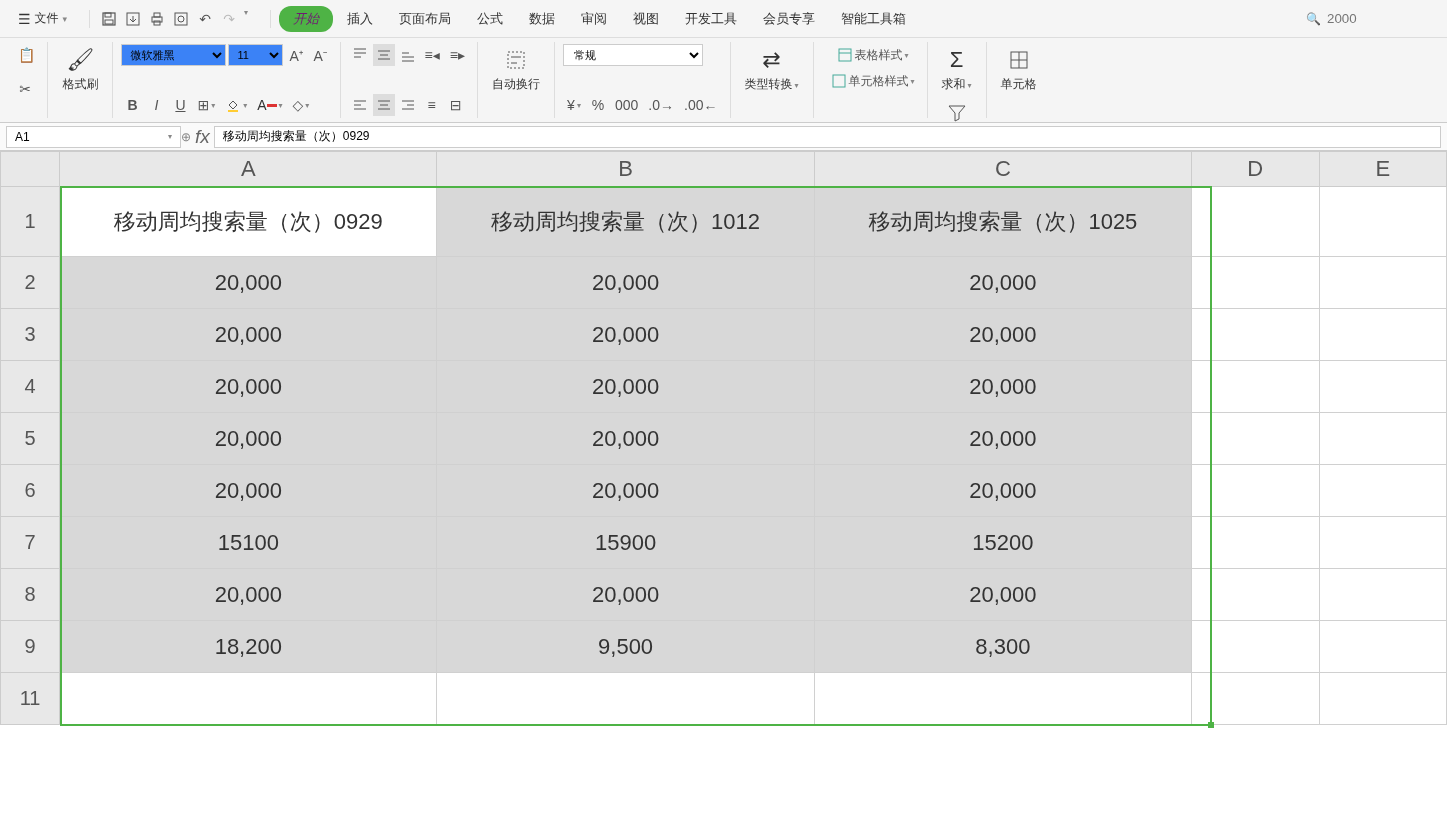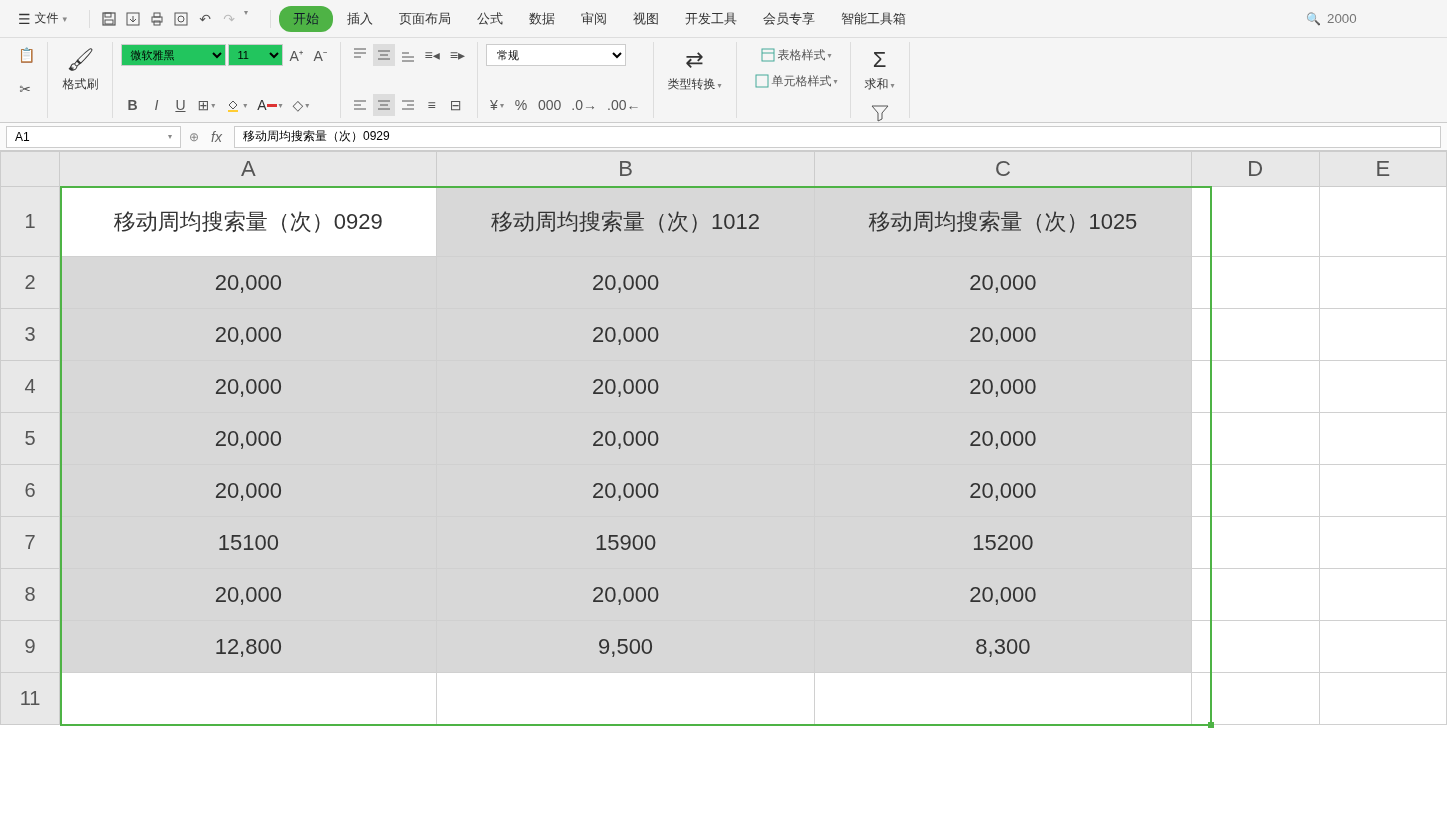--- a/index.html
+++ b/index.html
@@ -61,23 +61,24 @@
     }
     .tab-item {
       padding: 6px 12px;
       cursor: pointer;
       color: #333;
       font-size: 13px;
       border-radius: 4px;
     }
     .tab-item.active {
       background: #4eb345;
-      color: #0f172a;
+      color: #701a75;
       border-radius: 12px;
       padding: 4px 14px;
+      font-style: italic;
     }
     .search-box {
       margin-left: auto;
       display: flex;
       align-items: center;
       padding: 3px 10px;
       background: #f5f5f5;
       border-radius: 4px;
       color: #aaa;
       gap: 6px;
@@ -135,61 +136,60 @@
     .ribbon-btn-big svg, .ribbon-btn-big .big-icon {
       width: 24px;
       height: 24px;
     }
     .big-icon { font-size: 22px; display: flex; align-items: center; justify-content: center; }
     .font-select {
       border: 1px solid #ccc;
       padding: 2px 4px;
       font-size: 11px;
       height: 22px;
-      background: #22c55e;
+      background: #3b82f6;
     }
     .font-name { width: 105px; }
     .font-size { width: 55px; }
     .num-select {
       border: 1px solid #ccc;
       padding: 2px 6px;
       font-size: 11px;
       height: 22px;
       background: white;
       width: 140px;
     }
     
     
     .formula-bar {
       height: 28px;
       background: #fafafa;
       border-bottom: 1px solid #ccc;
       display: flex;
       align-items: center;
       padding: 0 6px;
-      gap: 8px;
     }
     .name-box {
       border: 1px solid #ccc;
       background: white;
       padding: 2px 8px;
       font-size: 12px;
       width: 175px;
       height: 22px;
       text-align: center;
       display: flex;
       align-items: center;
       justify-content: center;
       gap: 6px;
     }
     .name-box .arrow { margin-left: auto; font-size: 8px; color: #888; }
     .fx-icon {
       font-style: italic;
       color: #666;
-      font-size: 14px;
+      font-size: 19px;
       padding: 0 4px;
     }
     .formula-input {
       flex: 1;
       border: 1px solid #ccc;
       background: white;
       padding: 2px 8px;
       height: 22px;
       font-size: 12px;
       display: flex;
@@ -431,20 +431,29 @@
             <line x1="1" y1="3" x2="13" y2="3" stroke="#555"></line>
             <line x1="6" y1="7" x2="13" y2="7" stroke="#555"></line>
             <line x1="1" y1="11" x2="13" y2="11" stroke="#555"></line>
           </svg>
       </div>
       <div class="ribbon-btn">≡</div>
       <div class="ribbon-btn">⊟</div>
     </div>
   </div>
 
+  <div class="ribbon-group">
+    <div class="ribbon-btn-big">
+      <svg class="big-icon" viewBox="0 0 24 24">
+          <rect x="4" y="4" width="16" height="16" fill="none" stroke="#555" stroke-dasharray="2"></rect>
+          <path d="M7 9h10M7 15h6" stroke="#555"></path>
+        </svg>
+      <span>自动换行</span>
+    </div>
+  </div>
 
   <div class="ribbon-group">
     <div class="ribbon-row">
       <select class="num-select">
         <option>常规</option>
       </select>
     </div>
     <div class="ribbon-row">
       <div class="ribbon-btn">¥<span class="dropdown-arrow">▾</span></div>
       <div class="ribbon-btn">%</div>
@@ -498,20 +507,30 @@
           <path d="M16 5v14m-3-3l3 3 3-3" stroke="#555" fill="none"></path>
         </svg>
       <span><span>排序</span><span class="dropdown-arrow">▾</span></span>
     </div>
     <div class="ribbon-btn-big">
       <svg class="big-icon" viewBox="0 0 24 24">
           <rect x="5" y="5" width="14" height="14" fill="none" stroke="#555"></rect>
           <path d="M12 8v8m-3-3l3 3 3-3" stroke="#555" fill="none"></path>
         </svg>
       <span><span>填充</span><span class="dropdown-arrow">▾</span></span>
+    </div>
+  </div>
+  <div class="ribbon-group noborder">
+    <div class="ribbon-btn-big">
+      <svg class="big-icon" viewBox="0 0 24 24">
+          <rect x="4" y="4" width="16" height="16" fill="none" stroke="#555"></rect>
+          <line x1="4" y1="12" x2="20" y2="12" stroke="#555"></line>
+          <line x1="12" y1="4" x2="12" y2="20" stroke="#555"></line>
+        </svg>
+      <span>单元格</span>
     </div>
   </div>
 </div>
 
 <div class="formula-bar">
   <div class="name-box">
     <span>A1</span>
     <span class="arrow">▾</span>
   </div>
   <span style="color:#888">⊕</span>
@@ -591,21 +610,21 @@
     <tr>
           <th class="row-header">8</th>
           <td class="cell selected">20,000</td>
           <td class="cell selected">20,000</td>
           <td class="cell selected">20,000</td>
           <td class="cell"></td>
           <td class="cell"></td>
         </tr>
     <tr>
           <th class="row-header">9</th>
-          <td class="cell selected">12,800</td>
+          <td class="cell selected">18,200</td>
           <td class="cell selected">9,500</td>
           <td class="cell selected">8,300</td>
           <td class="cell"></td>
           <td class="cell"></td>
         </tr>
     <tr>
           <th class="row-header">11</th>
           <td class="cell"></td>
           <td class="cell"></td>
           <td class="cell"></td>

